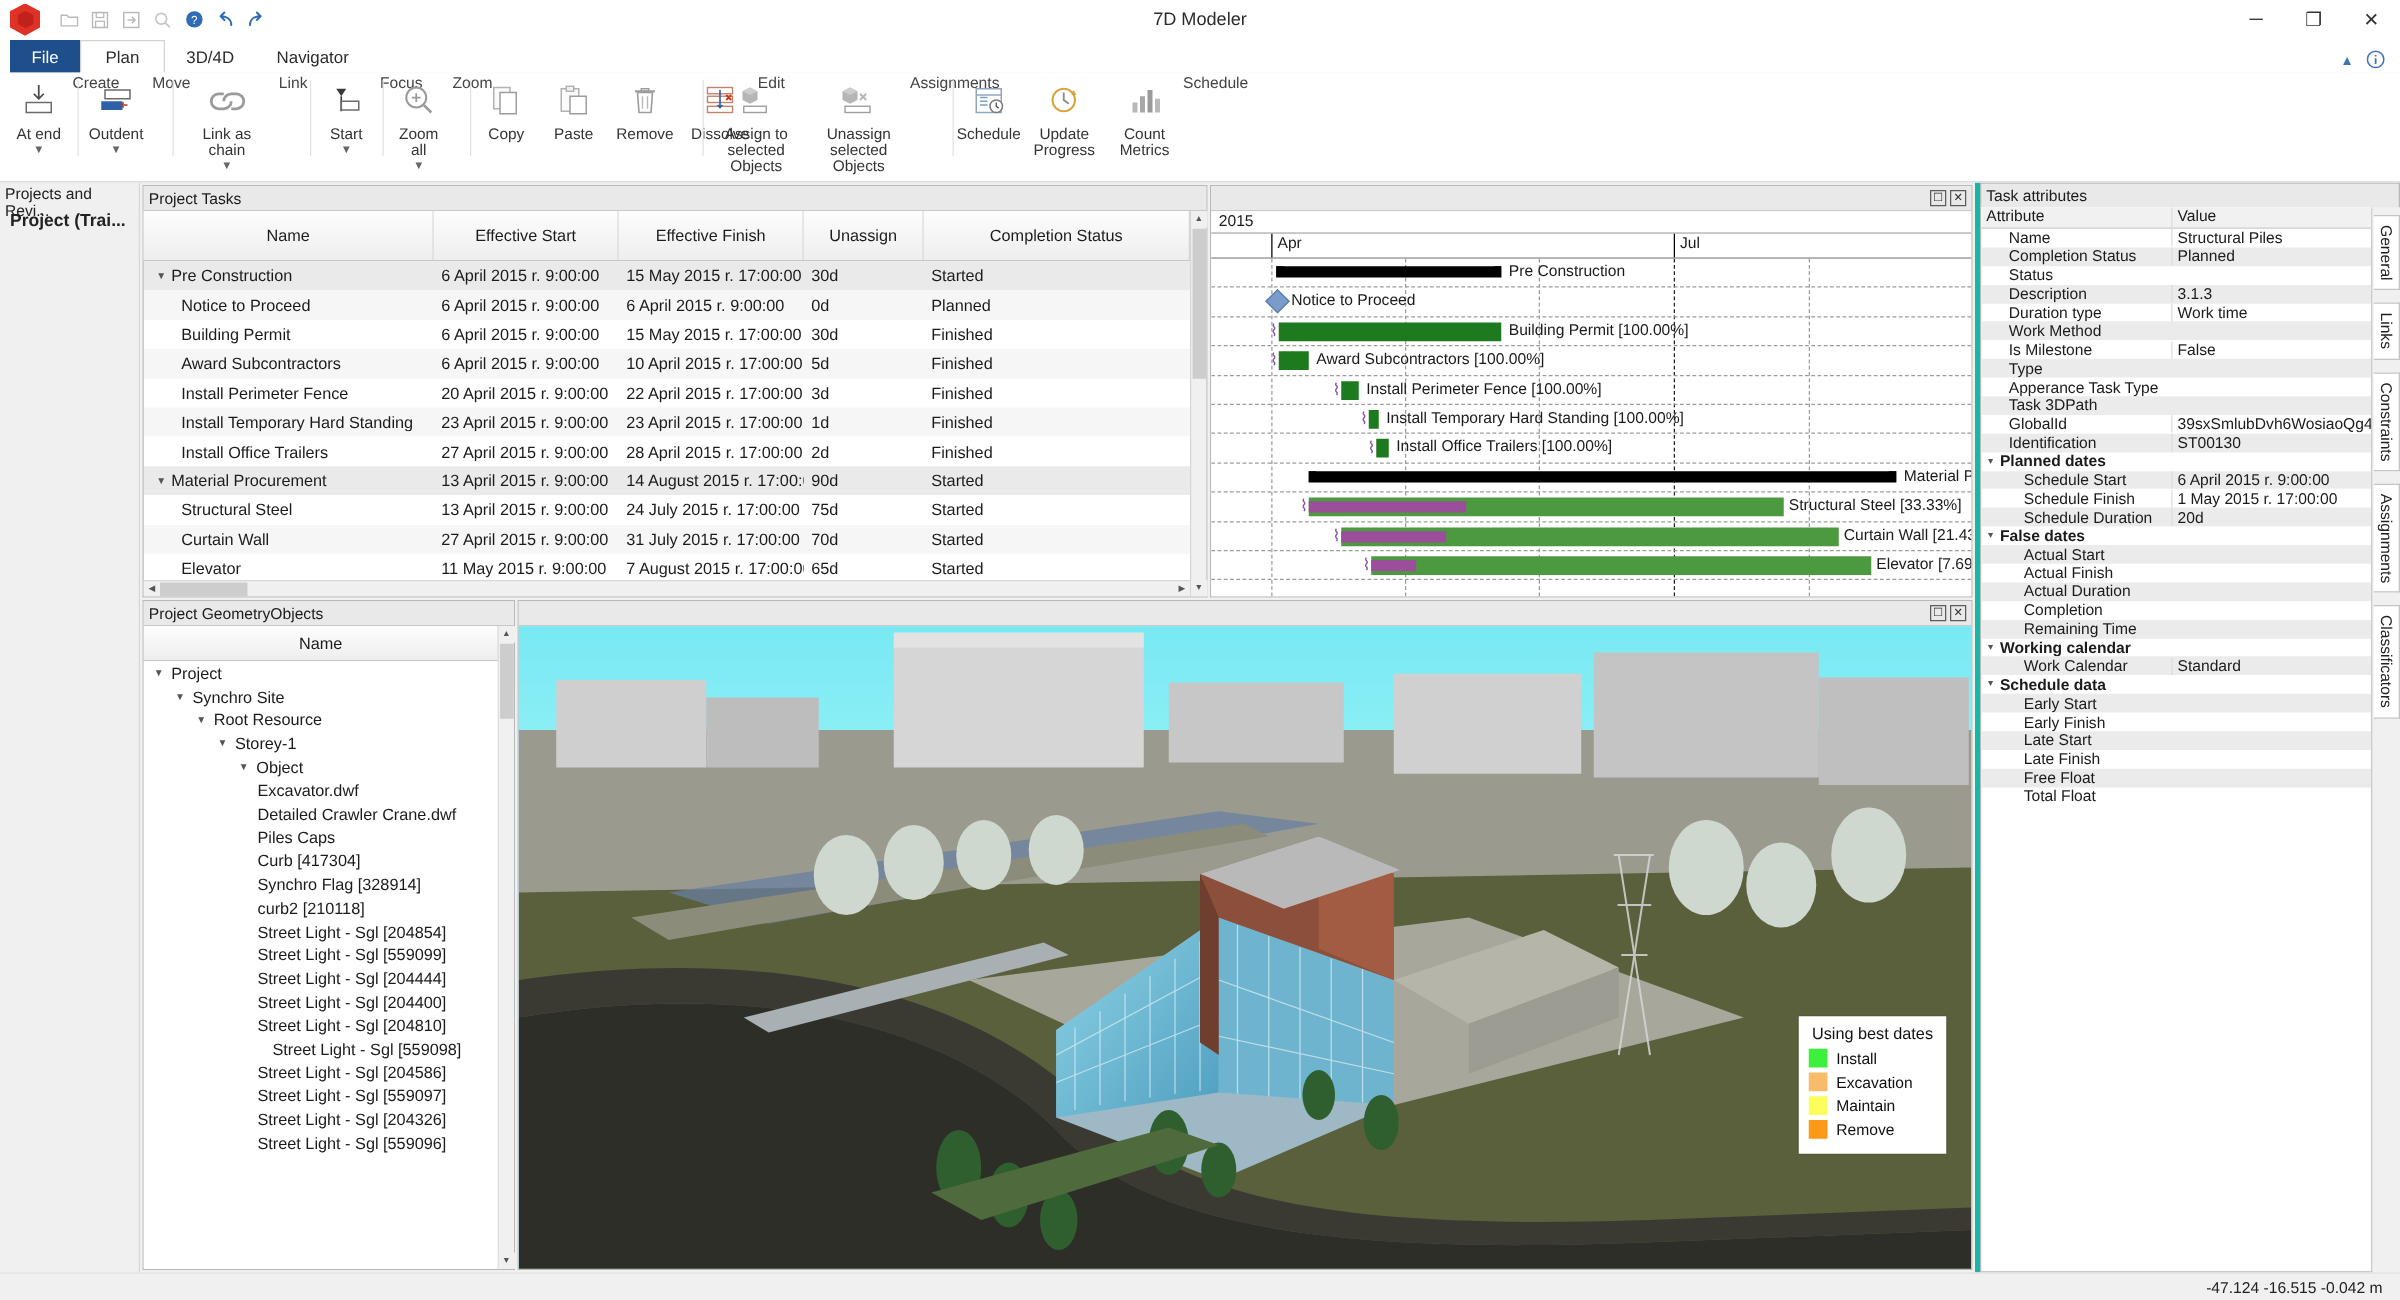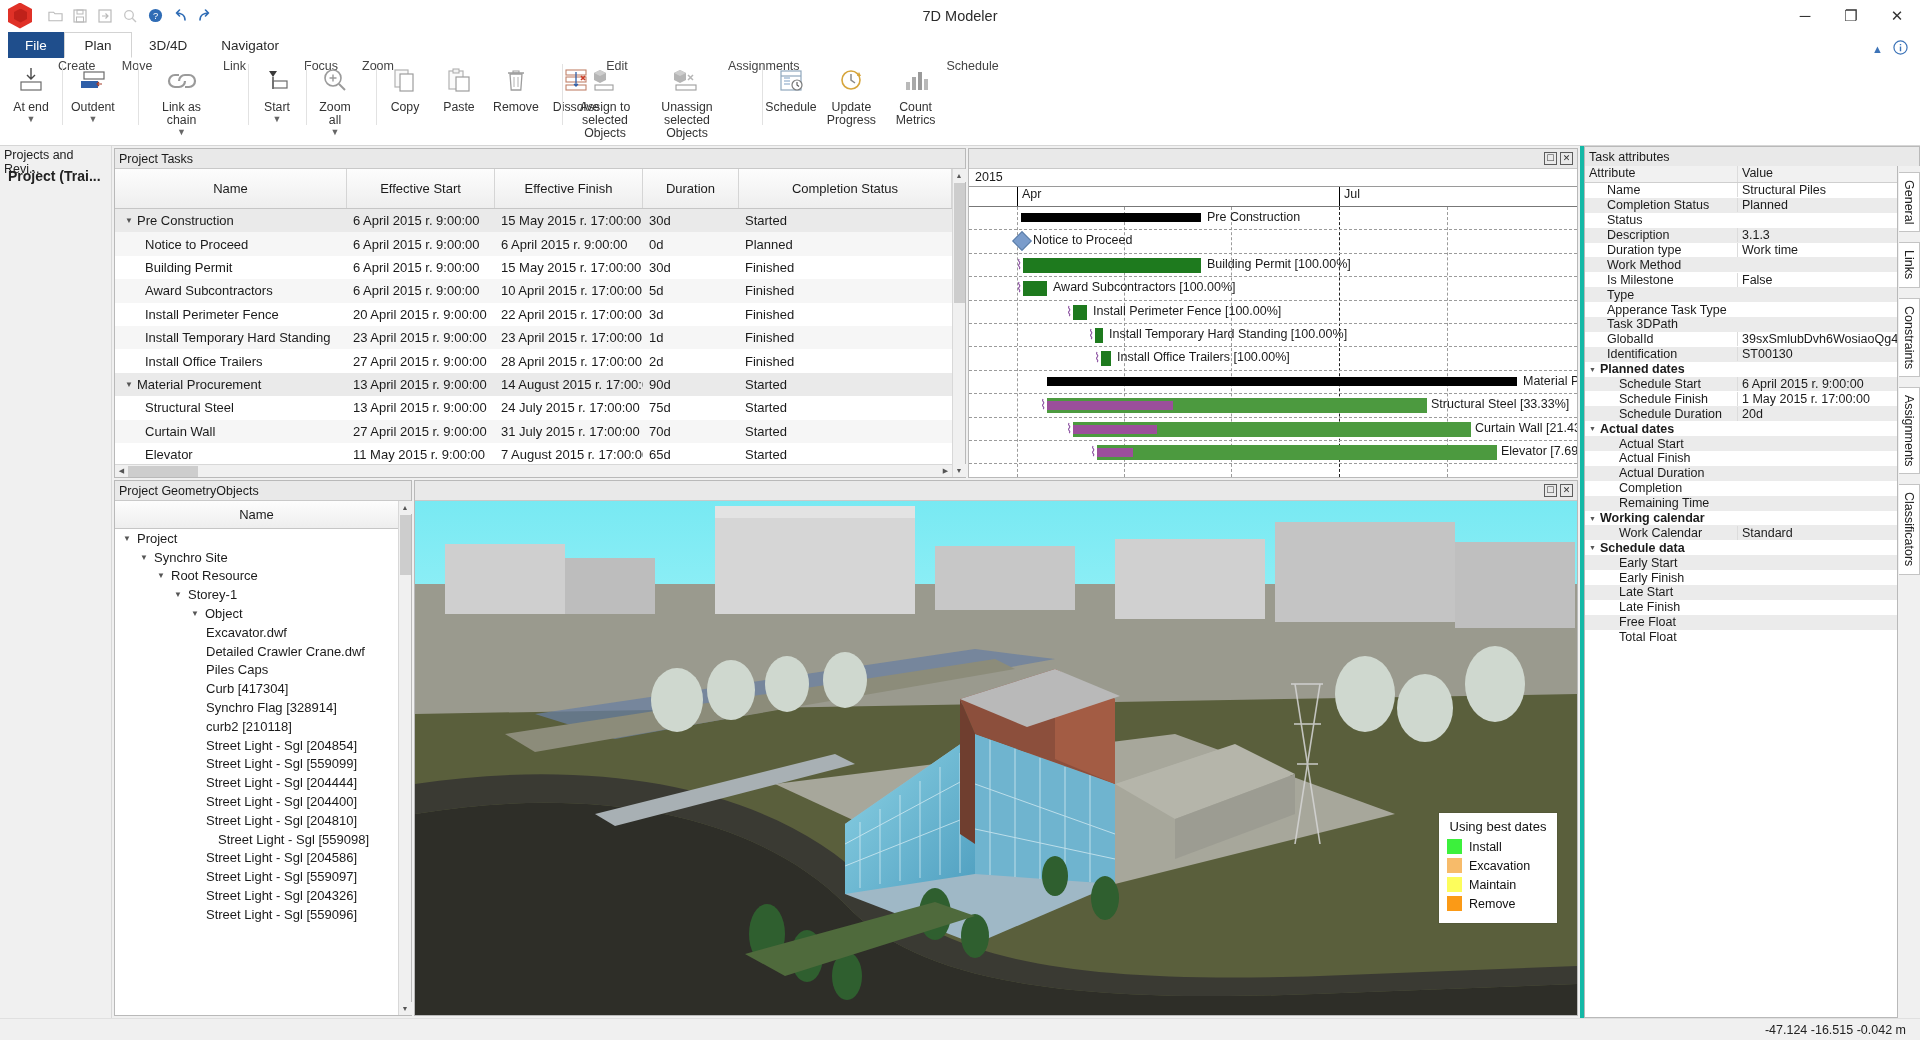--- a/index.html
+++ b/index.html
@@ -471,21 +471,21 @@
         <div class="panel tasks-panel">
           <div class="panel-title">
             <span>Project Tasks</span>
           </div>
           <div style="flex:1; display:flex; min-height:0;">
             <div style="flex:1; display:flex; flex-direction:column; min-width:0;">
               <div class="grid-head">
                 <div class="gh" style="width:232px;">Name</div>
                 <div class="gh" style="width:148px;">Effective Start</div>
                 <div class="gh" style="width:148px;">Effective Finish</div>
-                <div class="gh" style="width:96px;">Duration</div>
+                <div class="gh" style="width:96px;">Unassign</div>
                 <div class="gh" style="flex:1;">Completion Status</div>
               </div>
               <div class="grid-body" id="tasks-body">
                   <div class="trow grp">
                     <div class="tc name" style="width: 232px; padding-left: 8px;">
                       <span class="tw-expander">▼</span>
                       <span>Pre Construction</span>
                     </div>
                     <div class="tc" style="width: 148px;">6 April 2015 r. 9:00:00</div>
                     <div class="tc" style="width: 148px;">15 May 2015 r. 17:00:00</div>
@@ -973,21 +973,21 @@
                 <div class="k ind2"><span>Schedule Finish</span></div>
                 <div class="v">1 May 2015 r. 17:00:00</div>
               </div>
               <div class="arow alt">
                 <div class="k ind2"><span>Schedule Duration</span></div>
                 <div class="v">20d</div>
               </div>
               <div class="arow group">
                 <div class="k ind0">
                   <span style="font-size: 7px; color: rgb(85, 85, 85);">▼</span>
-                  <span>Actual dates</span>
+                  <span>False dates</span>
                 </div>
                 <div class="v"></div>
               </div>
               <div class="arow alt">
                 <div class="k ind2"><span>Actual Start</span></div>
                 <div class="v"></div>
               </div>
               <div class="arow">
                 <div class="k ind2"><span>Actual Finish</span></div>
                 <div class="v"></div>

